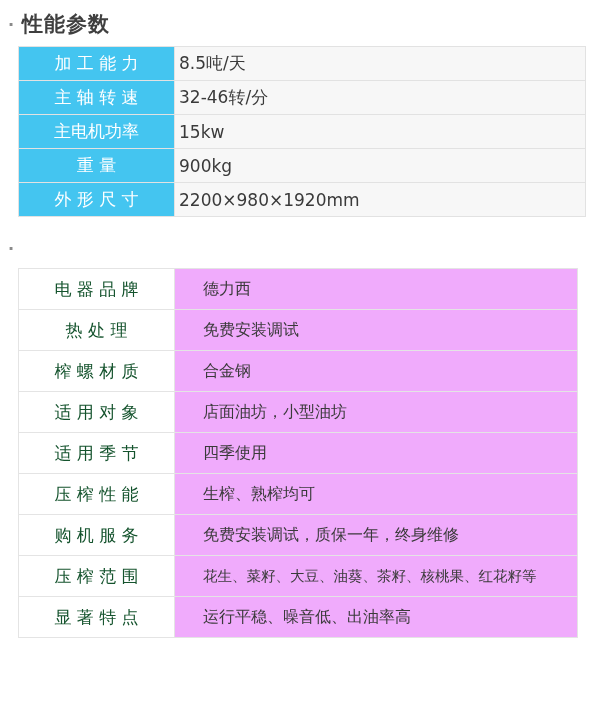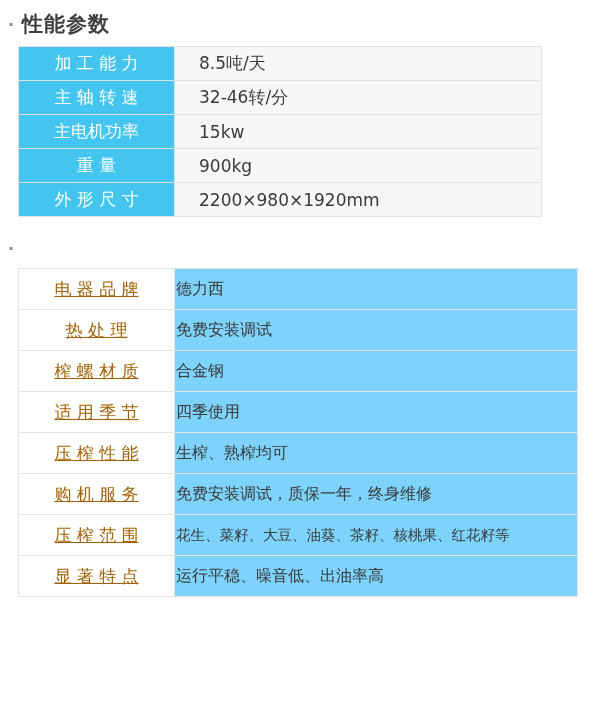--- a/index.html
+++ b/index.html
@@ -37,21 +37,21 @@
     padding-left: 2px;
   }
   .sec1-title {
     padding: 10px 0 8px 6px;
   }
   .sec2-title {
     padding: 22px 0 10px 6px;
   }
   table.spec {
     border-collapse: collapse;
-    width: 524px;
+    width: 568px;
     margin-left: 18px;
     table-layout: fixed;
   }
   table.spec td {
     border: 1px solid #e2e2e2;
     height: 31px;
     vertical-align: middle;
   }
   td.label {
     width: 155px;
@@ -65,48 +65,47 @@
   }
   td.label .lbl {
     display: block;
     text-align: center;
     white-space: nowrap;
   }
   td.value {
     background: #f7f7f7;
     color: #3a3a3a;
     font-size: 17px;
-    padding-left: 24px;
+    padding-left: 4px;
     letter-spacing: 0px;
   }
   table.feat {
     border-collapse: collapse;
     width: 560px;
     margin-left: 18px;
     table-layout: fixed;
   }
   table.feat td {
     border: 1px solid #e4e4e4;
     height: 38px;
     vertical-align: middle;
   }
   table.feat td.label {
     width: 155px;
     background: #ffffff;
-    color: #a16207;
+    color: #14532d;
     font-size: 17px;
     text-align: center;
     border-color: #e4e4e4;
-    text-decoration: underline;
   }
   table.feat td.value {
-    background: #7dd3fc;
+    background: #f0abfc;
     color: #3a3a3a;
     font-size: 16px;
-    padding-left: 1px;
+    padding-left: 28px;
   }
   table.feat td.value.small {
     font-size: 14.5px;
   }
 </style>
 </head>
 <body>
 
 <div class="page">
 
@@ -169,20 +168,26 @@
         <td class="value">免费安装调试</td>
       </tr>
       <tr>
         <td class="label">
             <span class="lbl">榨 螺 材 质</span>
           </td>
         <td class="value">合金钢</td>
       </tr>
       <tr>
         <td class="label">
+            <span class="lbl">适 用 对 象</span>
+          </td>
+        <td class="value">店面油坊，小型油坊</td>
+      </tr>
+      <tr>
+        <td class="label">
             <span class="lbl">适 用 季 节</span>
           </td>
         <td class="value">四季使用</td>
       </tr>
       <tr>
         <td class="label">
             <span class="lbl">压 榨 性 能</span>
           </td>
         <td class="value">生榨、熟榨均可</td>
       </tr>

